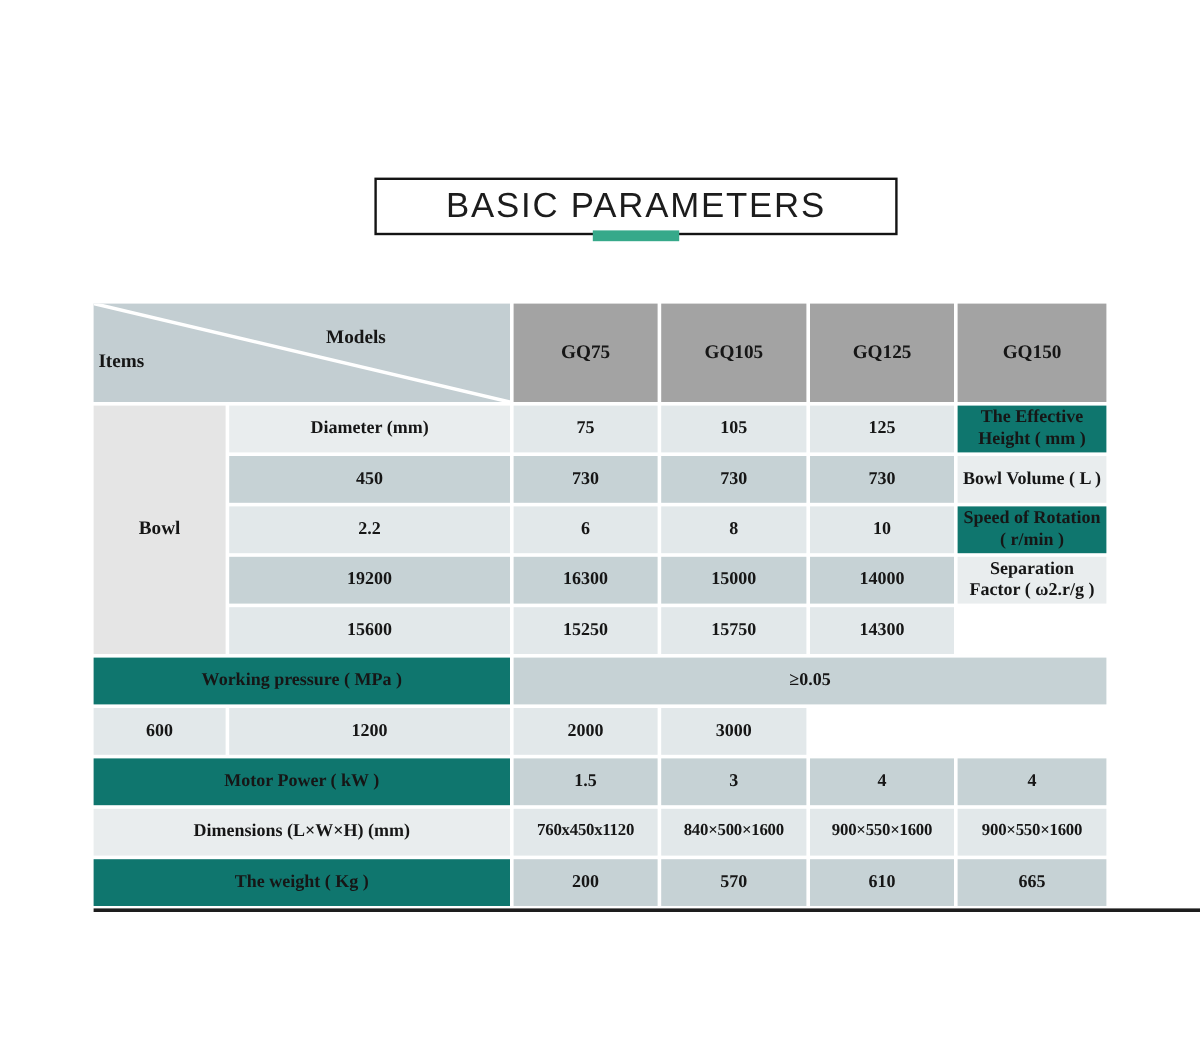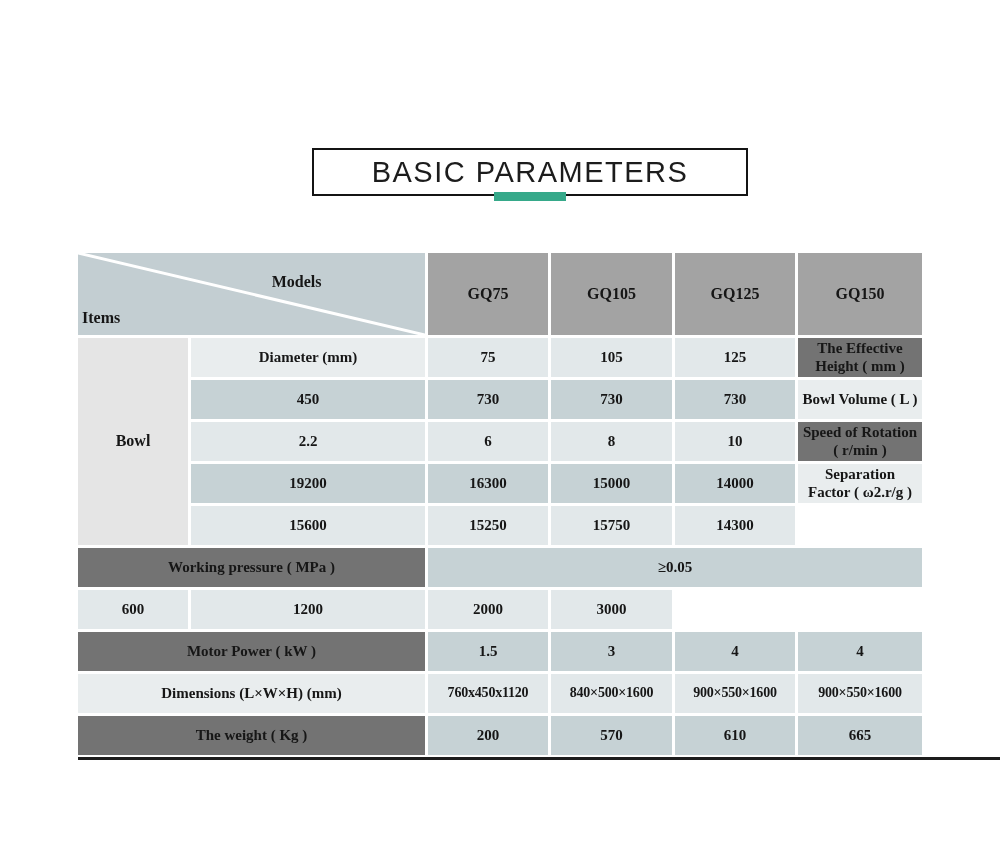--- a/index.html
+++ b/index.html
@@ -39,28 +39,28 @@
   .hdr{background:#a3a3a3;font-size:16px;}
   .corner{
     grid-column:1 / span 2;grid-row:1;position:relative;background:#c3ced2;
   }
   .corner svg.diag{position:absolute;inset:0;width:100%;height:100%;}
   .corner .models-lb{
     position:absolute;top:20px;left:63%;transform:translateX(-50%);
     font-size:16px;font-weight:bold;
   }
   .corner .items-lb{
-    position:absolute;left:4px;bottom:8px;font-size:16px;font-weight:bold;
+    position:absolute;left:4px;bottom:24px;font-size:16px;font-weight:bold;
   }
   .bowl{
     grid-column:1;grid-row:2 / span 5;background:#e5e5e5;font-size:16px;
   }
   .light{background:#e9edee;}
   .lightv{background:#e2e8ea;}
-  .dark{background:#737373;}
+  .dark{background:#0f766e;}
   .darkv{background:#c6d2d5;}
   .span2{grid-column:1 / span 2;}
   .span4{grid-column:3 / span 4;}
   .dim{font-size:14px;letter-spacing:-0.2px;}
 </style>
 </head>
 <body>
 
 <div class="title-box">
   <span class="title-text">BASIC PARAMETERS</span>

